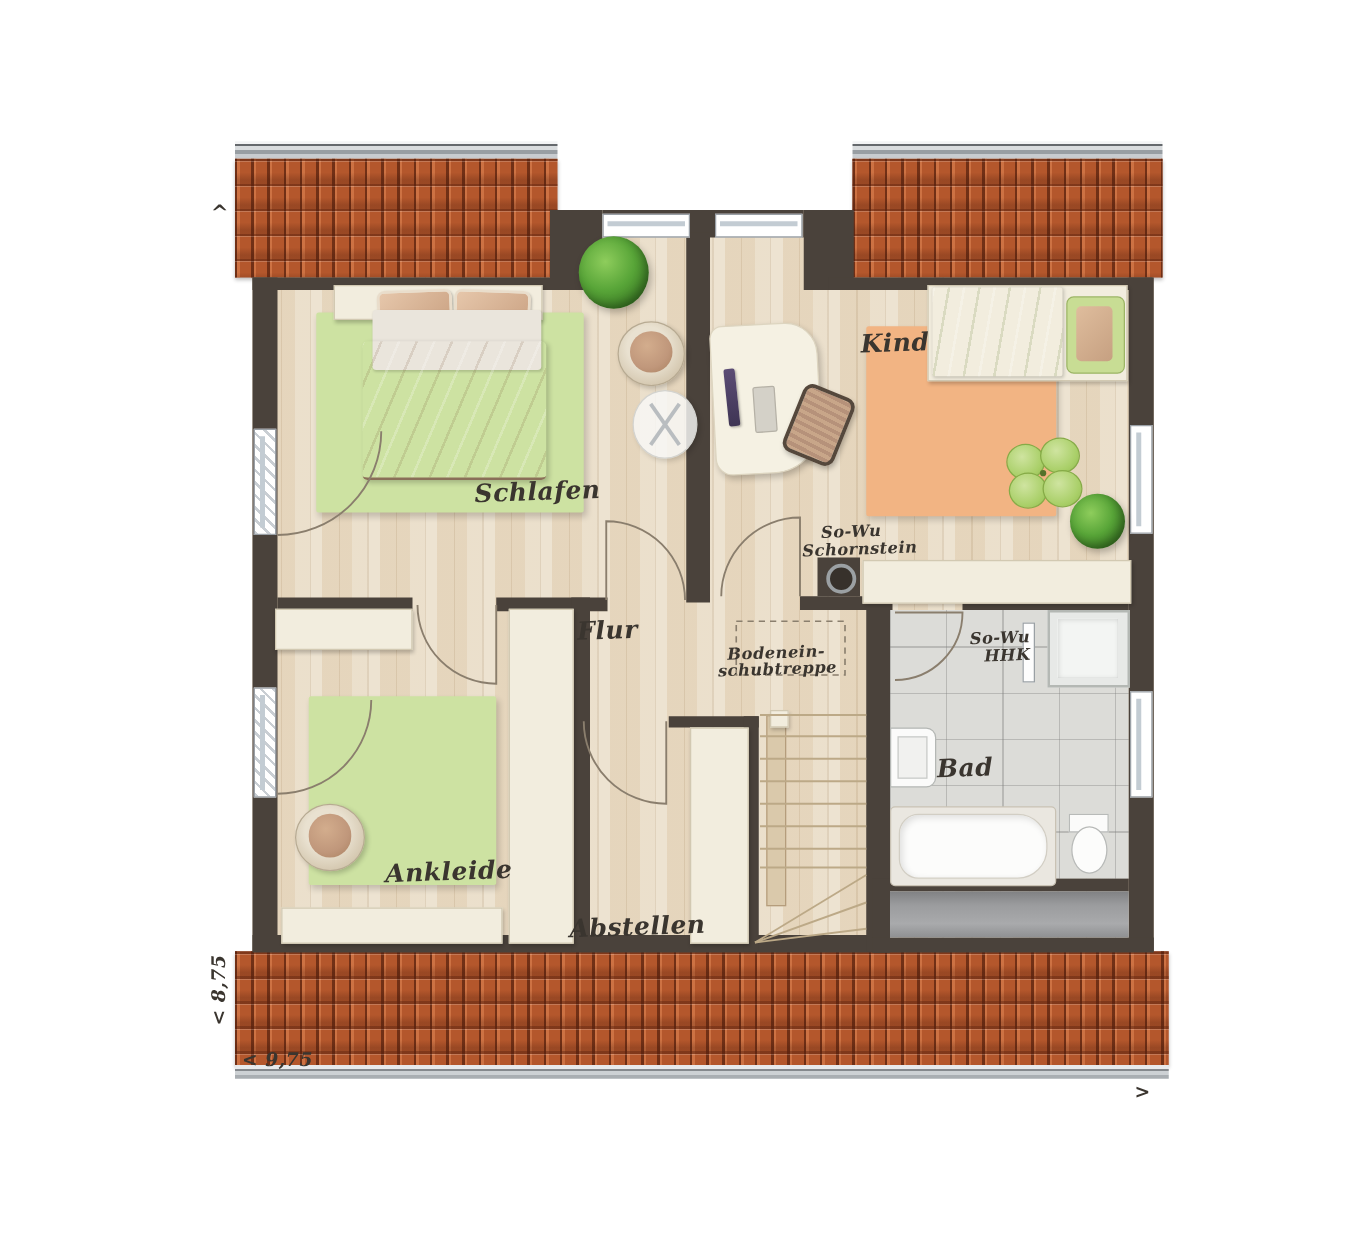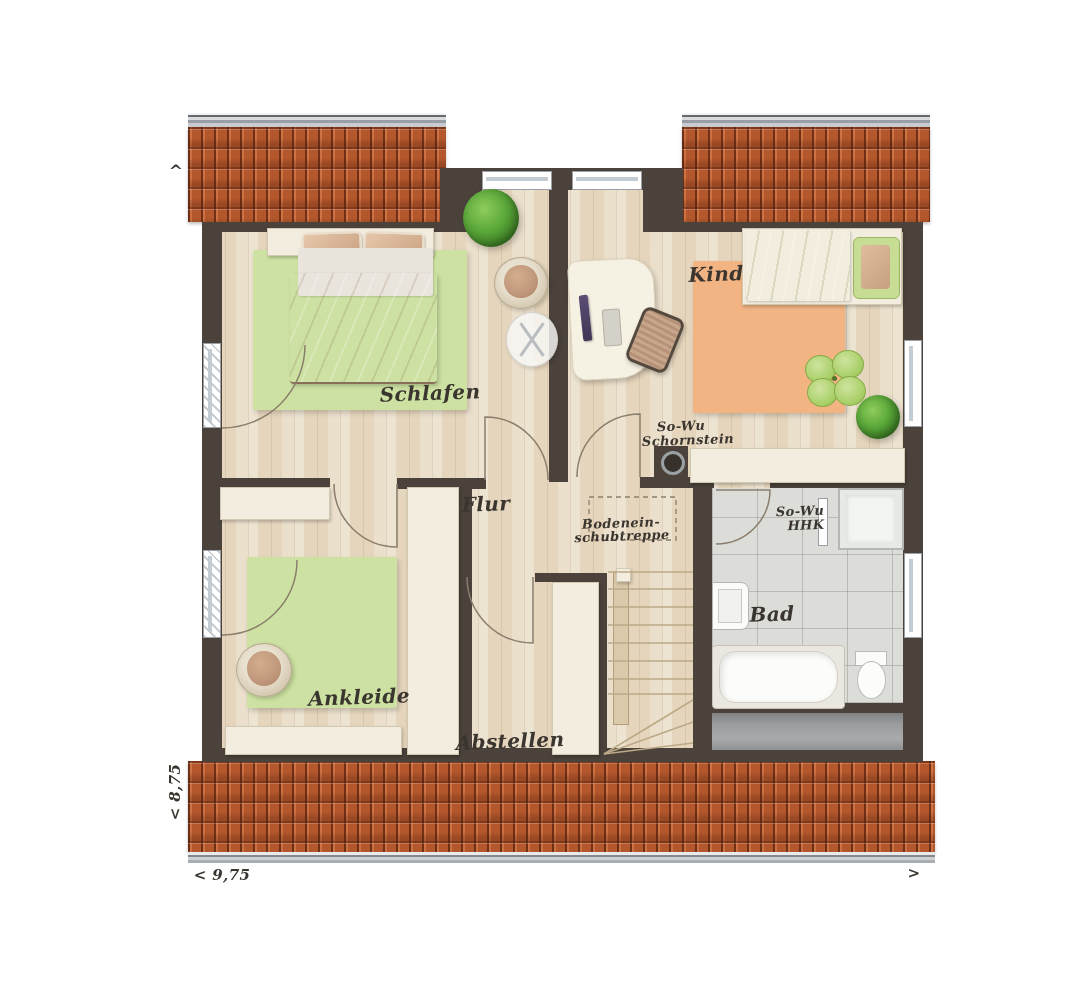--- a/index.html
+++ b/index.html
@@ -253,17 +253,17 @@
   <div class="lbl room" style="left:510px;top:741px;">Abstellen</div>
 
   <div class="lbl small" style="left:681px;top:426px;">So-Wu</div>
   <div class="lbl small" style="left:688px;top:440px;">Schornstein</div>
   <div class="lbl small" style="left:621px;top:523px;">Bodenein-</div>
   <div class="lbl small" style="left:622px;top:536px;">schubtreppe</div>
   <div class="lbl small" style="left:800px;top:511px;">So-Wu</div>
   <div class="lbl small" style="left:806px;top:525px;">HHK</div>
 
   <div class="lbl dim vert" style="left:175px;top:792px;">&lt; 8,75</div>
-  <div class="lbl dim" style="left:222px;top:875px;">&lt; 9,75</div>
+  <div class="lbl dim" style="left:222px;top:848px;">&lt; 9,75</div>
   <div class="lbl dim" style="left:176px;top:171px;font-size:17px;">^</div>
   <div class="lbl dim" style="left:914px;top:873px;">&gt;</div>
 
 </div>
 
 </body></html>

